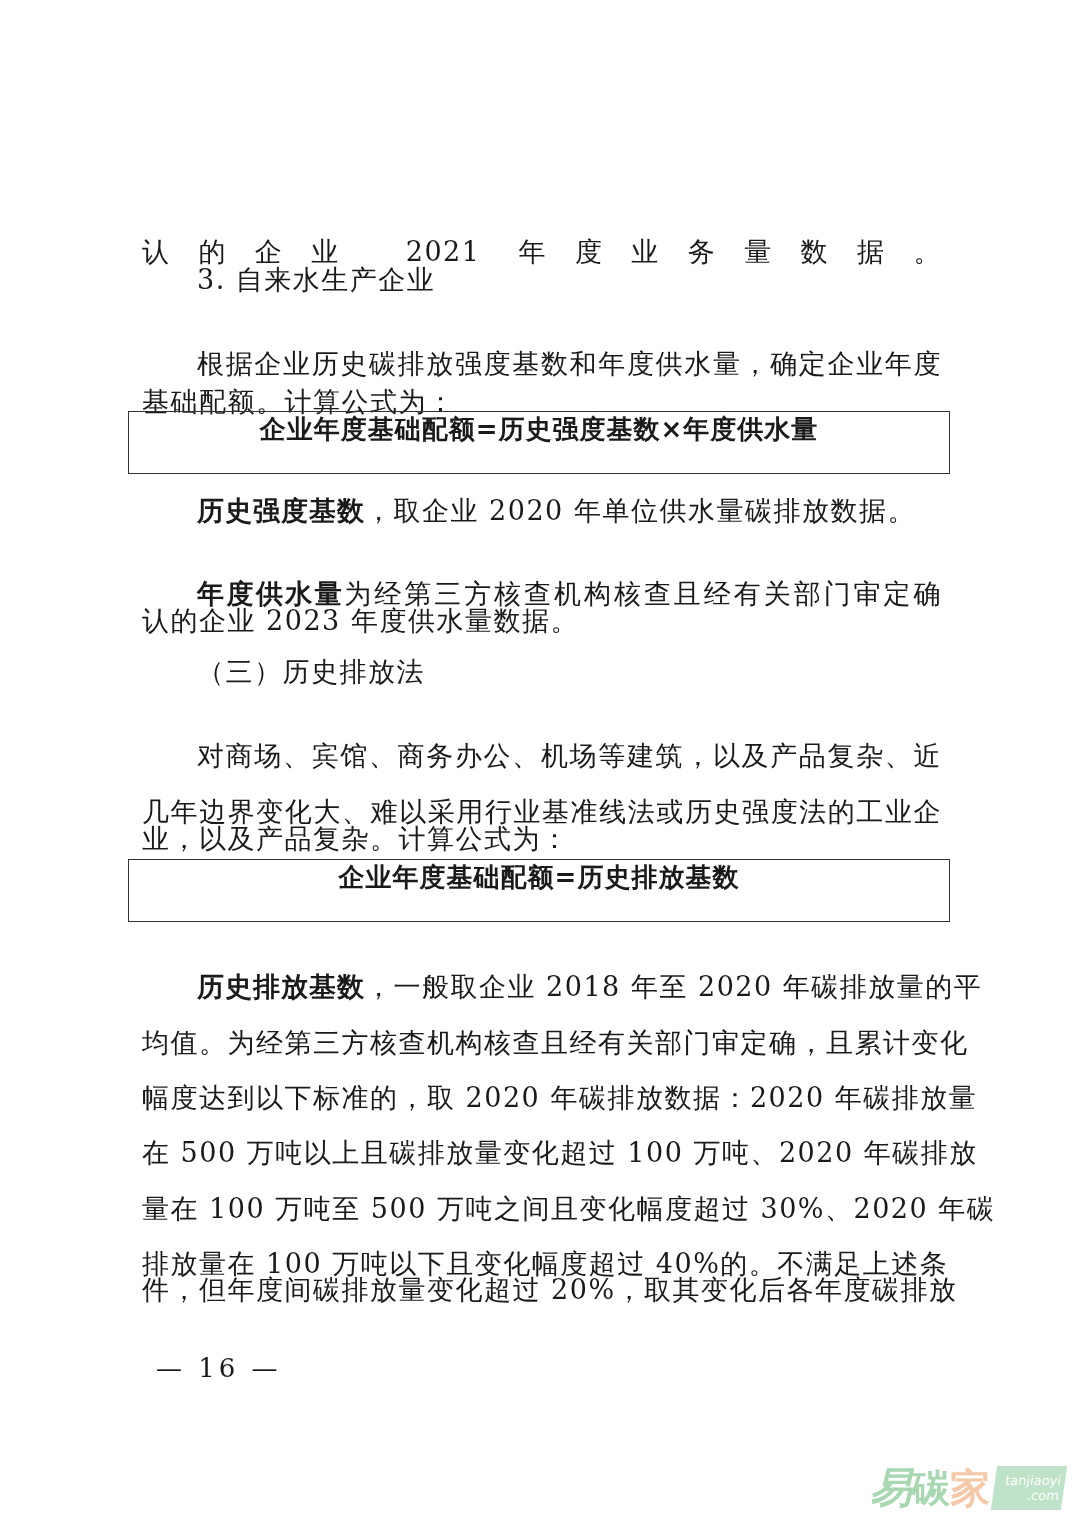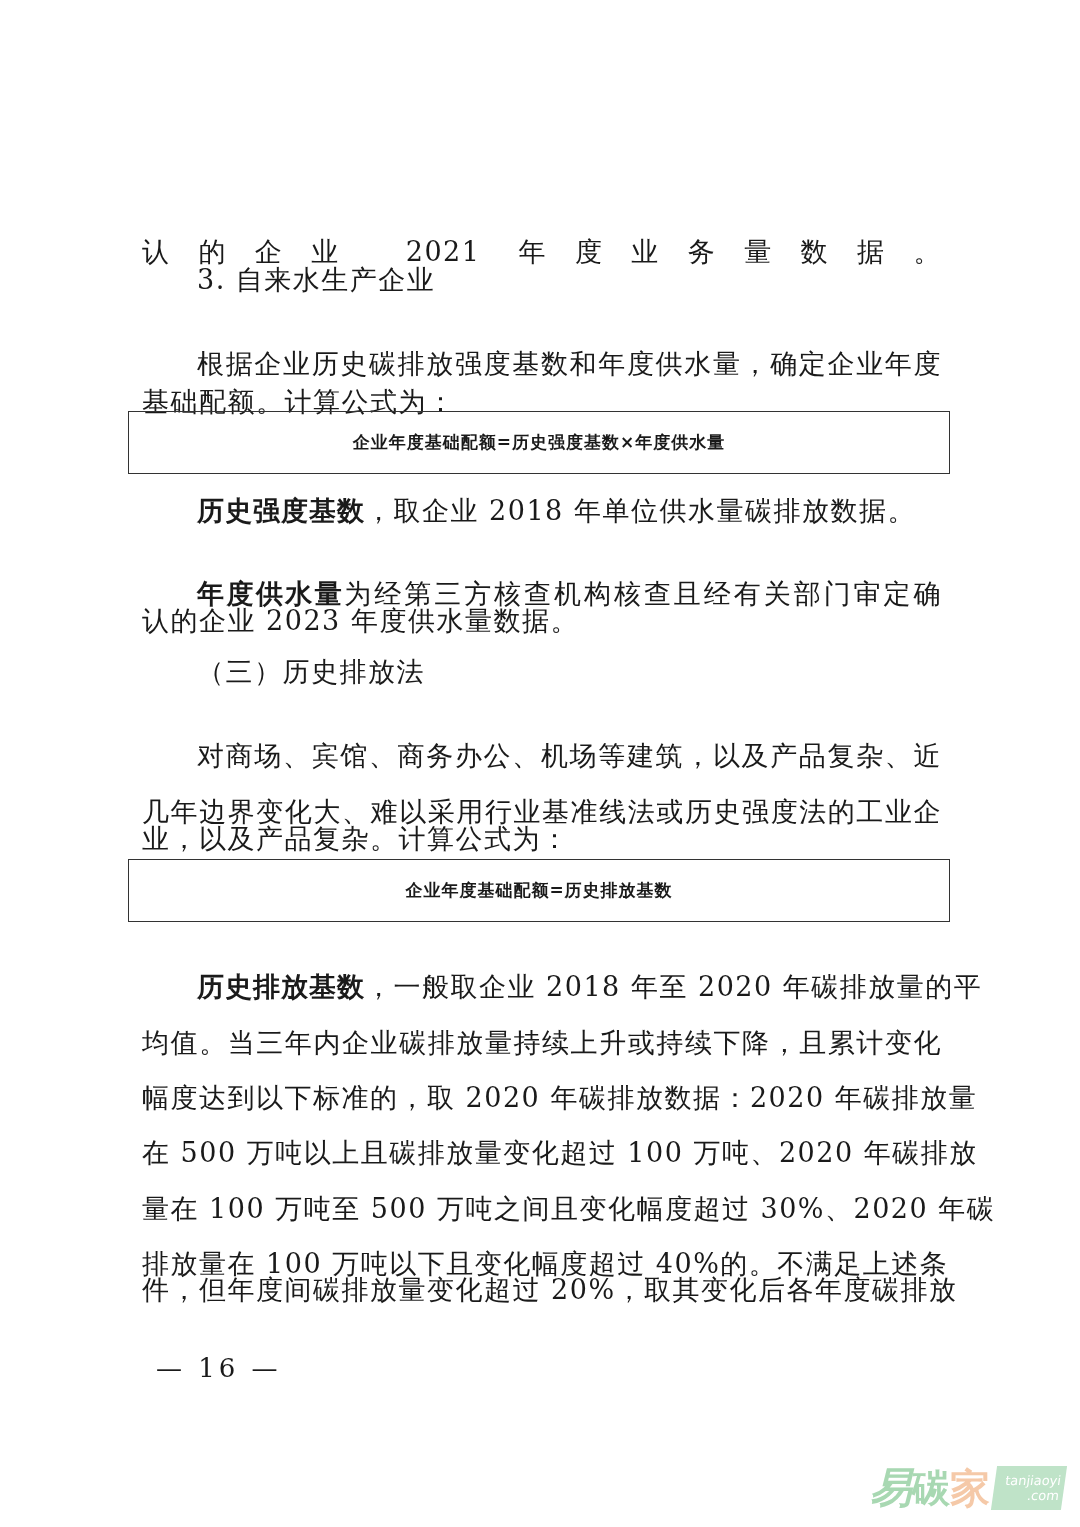--- a/index.html
+++ b/index.html
@@ -12,22 +12,22 @@
     position: absolute; left: 142px; width: 800px;
     font-size: 27px; line-height: 36px; white-space: nowrap;
     letter-spacing: 1.5px;
   }
   .indent { left: 197px; width: 745px; }
   .justify { text-align: justify; text-align-last: justify; margin-top: 28px; }
   .bold { font-weight: bold; letter-spacing: 1px; }
   .formula-box {
     position: absolute; left: 128px; width: 822px; height: 63px;
     border: 1.5px solid #333; box-sizing: border-box;
-    display: flex; align-items: center; justify-content: center;
-    font-size: 17px; font-weight: bold; letter-spacing: 1px;
+    display: flex; align-items: flex-start; justify-content: center;
+    font-size: 26px; font-weight: bold; letter-spacing: 1px;
     font-family: "DejaVu Sans", "Liberation Sans", sans-serif;
   }
   .page-num {
     position: absolute; left: 140px; top: 1350px;
     font-size: 26px; line-height: 36px; letter-spacing: 4px; margin-left: 16px;
   }
   .watermark {
     position: absolute; left: 870px; top: 1462px; height: 52px;
     display: flex; align-items: center;
     font-family: "DejaVu Sans", "Liberation Sans", sans-serif;
@@ -51,42 +51,42 @@
   <div class="line justify" style="top:206px">认的企业 2021 年度业务量数据。</div>
   <div class="line indent" style="top:262px">3. 自来水生产企业</div>
   <div class="line indent justify" style="top:318px">根据企业历史碳排放强度基数和年度供水量，确定企业年度</div>
   <div class="line" style="top:384px">基础配额。计算公式为：</div>
 
   <div class="formula-box" style="top:411px">
     <span>企业年度基础配额=历史强度基数×年度供水量</span>
   </div>
 
   <div class="line indent" style="top:493px">
-    <span class="bold">历史强度基数</span><span>，取企业 2018 年单位供水量碳排放数据。</span>
+    <span class="bold">历史强度基数</span><span>，取企业 2020 年单位供水量碳排放数据。</span>
   </div>
 
   <div class="line indent justify" style="top:548px">
     <span class="bold">年度供水量</span><span>为经第三方核查机构核查且经有关部门审定确</span>
   </div>
   <div class="line" style="top:603px">认的企业 2023 年度供水量数据。</div>
 
   <div class="line indent" style="top:654px">（三）历史排放法</div>
 
   <div class="line indent justify" style="top:710px">对商场、宾馆、商务办公、机场等建筑，以及产品复杂、近</div>
   <div class="line justify" style="top:766px">几年边界变化大、难以采用行业基准线法或历史强度法的工业企</div>
   <div class="line" style="top:821px">业，以及产品复杂。计算公式为：</div>
 
   <div class="formula-box" style="top:859px">
     <span>企业年度基础配额=历史排放基数</span>
   </div>
 
   <div class="line indent justify" style="top:941px">
     <span class="bold">历史排放基数</span><span>，一般取企业 2018 年至 2020 年碳排放量的平</span>
   </div>
-  <div class="line justify" style="top:997px">均值。当三年内企业碳排放量持续上升或持续下降，且累计变化</div>
+  <div class="line justify" style="top:997px">均值。为经第三方核查机构核查且经有关部门审定确，且累计变化</div>
   <div class="line justify" style="top:1052px">幅度达到以下标准的，取 2020 年碳排放数据：2020 年碳排放量</div>
   <div class="line justify" style="top:1107px">在 500 万吨以上且碳排放量变化超过 100 万吨、2020 年碳排放</div>
   <div class="line justify" style="top:1163px">量在 100 万吨至 500 万吨之间且变化幅度超过 30%、2020 年碳</div>
   <div class="line justify" style="top:1218px">排放量在 100 万吨以下且变化幅度超过 40%的。不满足上述条</div>
   <div class="line justify" style="top:1244px">件，但年度间碳排放量变化超过 20%，取其变化后各年度碳排放</div>
 
   <div class="page-num">— 16 —</div>
 
   <div class="watermark">
     <span class="wm-yi">易</span>

